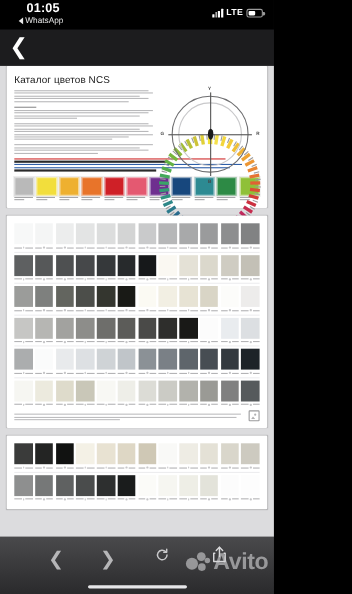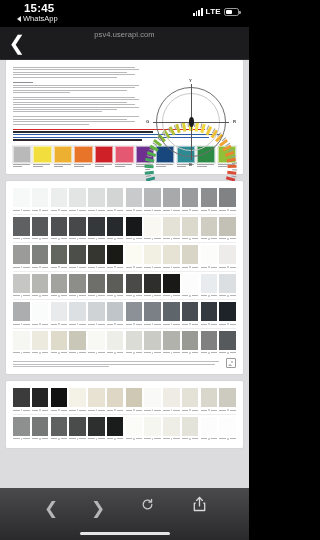--- a/index.html
+++ b/index.html
@@ -126,21 +126,21 @@
                  line-height:20px; }
   .homebar { position:absolute; left:50%; transform:translateX(-50%); bottom:5px;
              width:90px; height:3.5px; background:#e6e6e8; border-radius:2px; }
 </style>
 </head>
 <body>
 
 <div id="phone">
 
   <div class="statusbar">
-    <div class="sb-time">15:45</div>
+    <div class="sb-time">01:05</div>
     <div class="sb-back">
       <span class="tri"></span>
       <span>WhatsApp</span>
     </div>
     <div class="sb-right">
       <span class="bars">
           <i></i>
           <i></i>
           <i></i>
           <i></i>
@@ -148,28 +148,28 @@
       <span class="lte">LTE</span>
       <span class="batt">
           <i></i>
         </span>
     </div>
   </div>
 
   <div class="navbar">
     <div class="nav-back">❮</div>
     <div class="nav-titles">
-      <div class="nav-sub">psv4.userapi.com</div>
     </div>
   </div>
 
   <div class="docarea">
 
     <div class="page">
       <div class="page-inner">
+        <div class="p1-title">Каталог цветов NCS</div>
 
         <div class="wheelwrap">
           <div class="wheel" id="wheel">
               <div class="seg" style="background: rgb(242, 226, 58); transform: rotate(0deg);"></div>
               <div class="tick" style="transform: rotate(4.39024deg);"></div>
               <div class="seg" style="background: rgb(245, 224, 74); transform: rotate(8.78049deg);"></div>
               <div class="tick" style="transform: rotate(13.1707deg);"></div>
               <div class="seg" style="background: rgb(243, 214, 59); transform: rotate(17.561deg);"></div>
               <div class="tick" style="transform: rotate(21.9512deg);"></div>
               <div class="seg" style="background: rgb(242, 203, 56); transform: rotate(26.3415deg);"></div>
@@ -1204,17 +1204,26 @@
       <path d="M20 12a8 8 0 1 1-2.4-5.7" fill="none" stroke="#c9c9cb" stroke-width="2.4" stroke-linecap="round"></path>
       <path d="M19.5 2.5v5h-5" fill="none" stroke="#c9c9cb" stroke-width="2.4" stroke-linecap="round" stroke-linejoin="round"></path>
     </svg>
 
     <svg class="share" viewBox="0 0 20 24">
       <path d="M10 2 L10 15" stroke="#d8d8da" stroke-width="2" stroke-linecap="round" fill="none"></path>
       <path d="M5.5 6.5 L10 2 L14.5 6.5" stroke="#d8d8da" stroke-width="2" stroke-linecap="round" stroke-linejoin="round" fill="none"></path>
       <path d="M3.5 10.5 H2 V22 H18 V10.5 H16.5" stroke="#d8d8da" stroke-width="2" fill="none" stroke-linecap="round" stroke-linejoin="round"></path>
     </svg>
 
+    <div class="avito">
+      <span class="dots">
+          <s></s>
+          <s></s>
+          <s></s>
+          <s></s>
+        </span>
+      <span class="word">Avito</span>
+    </div>
 
     <div class="homebar"></div>
   </div>
 
 </div>
 
 </body></html>

